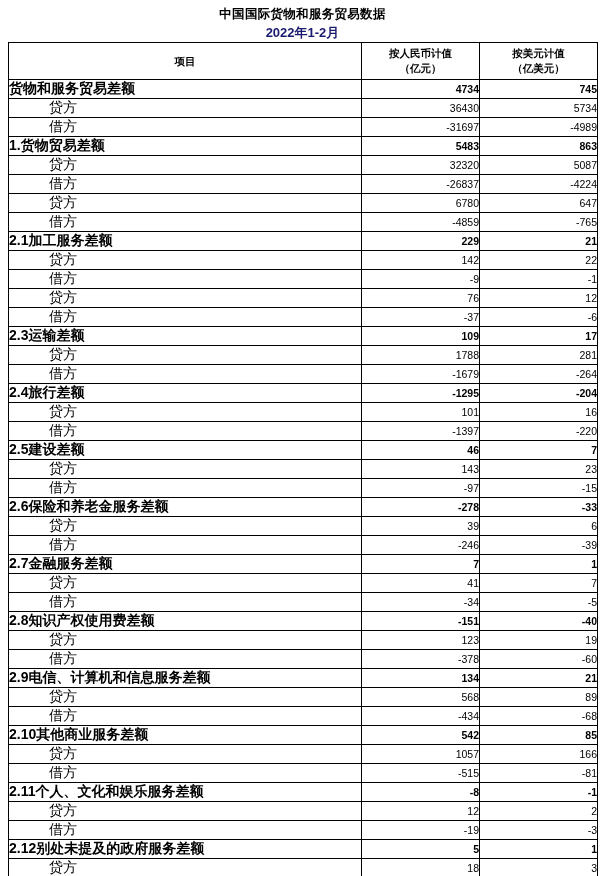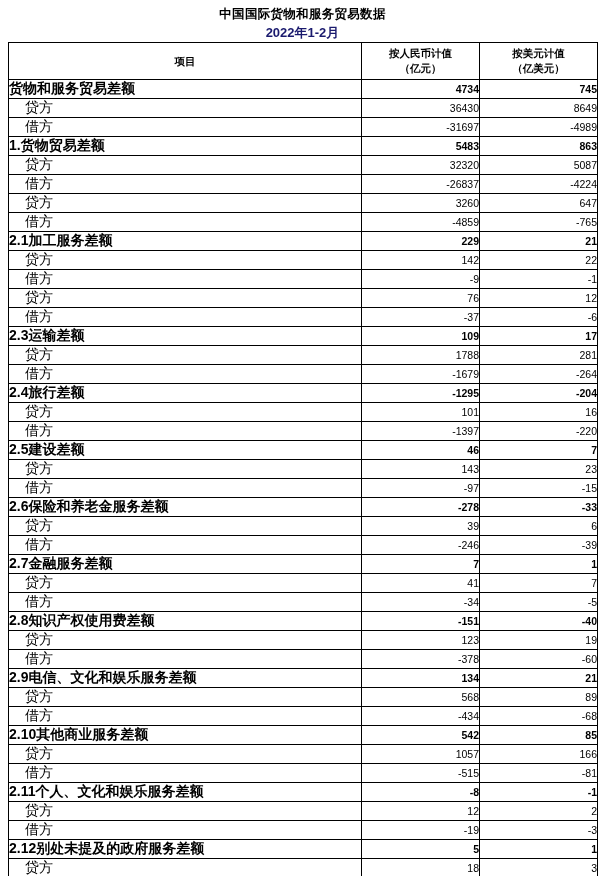--- a/index.html
+++ b/index.html
@@ -58,21 +58,21 @@
   .c-usd  { width: 118px; }
 
   tr.row { height: 17px; }
   td.item {
     padding-left: 6px;
     font-size: 14px;
     white-space: nowrap;
     overflow: hidden;
   }
   td.item.bold { font-weight: bold; }
-  td.item.sub  { padding-left: 16px; }
+  td.item.sub  { padding-left: 40px; }
   td.num {
     text-align: right;
     padding-right: 7px;
     font-size: 10.5px;
     white-space: nowrap;
   }
   td.num.bold { font-weight: bold; }
 </style>
 </head>
 <body>
@@ -104,21 +104,21 @@
     </thead>
     <tbody id="table-body">
         <tr class="row">
           <td class="item bold">货物和服务贸易差额</td>
           <td class="num bold">4734</td>
           <td class="num bold">745</td>
         </tr>
         <tr class="row">
           <td class="item sub">贷方</td>
           <td class="num">36430</td>
-          <td class="num">8649</td>
+          <td class="num">5734</td>
         </tr>
         <tr class="row">
           <td class="item sub">借方</td>
           <td class="num">-31697</td>
           <td class="num">-4989</td>
         </tr>
         <tr class="row">
           <td class="item bold">1.货物贸易差额</td>
           <td class="num bold">5483</td>
           <td class="num bold">863</td>
@@ -128,21 +128,21 @@
           <td class="num">32320</td>
           <td class="num">5087</td>
         </tr>
         <tr class="row">
           <td class="item sub">借方</td>
           <td class="num">-26837</td>
           <td class="num">-4224</td>
         </tr>
         <tr class="row">
           <td class="item sub">贷方</td>
-          <td class="num">3260</td>
+          <td class="num">6780</td>
           <td class="num">647</td>
         </tr>
         <tr class="row">
           <td class="item sub">借方</td>
           <td class="num">-4859</td>
           <td class="num">-765</td>
         </tr>
         <tr class="row">
           <td class="item bold">2.1加工服务差额</td>
           <td class="num bold">229</td>
@@ -252,21 +252,21 @@
           <td class="item sub">贷方</td>
           <td class="num">123</td>
           <td class="num">19</td>
         </tr>
         <tr class="row">
           <td class="item sub">借方</td>
           <td class="num">-378</td>
           <td class="num">-60</td>
         </tr>
         <tr class="row">
-          <td class="item bold">2.9电信、文化和娱乐服务差额</td>
+          <td class="item bold">2.9电信、计算机和信息服务差额</td>
           <td class="num bold">134</td>
           <td class="num bold">21</td>
         </tr>
         <tr class="row">
           <td class="item sub">贷方</td>
           <td class="num">568</td>
           <td class="num">89</td>
         </tr>
         <tr class="row">
           <td class="item sub">借方</td>

